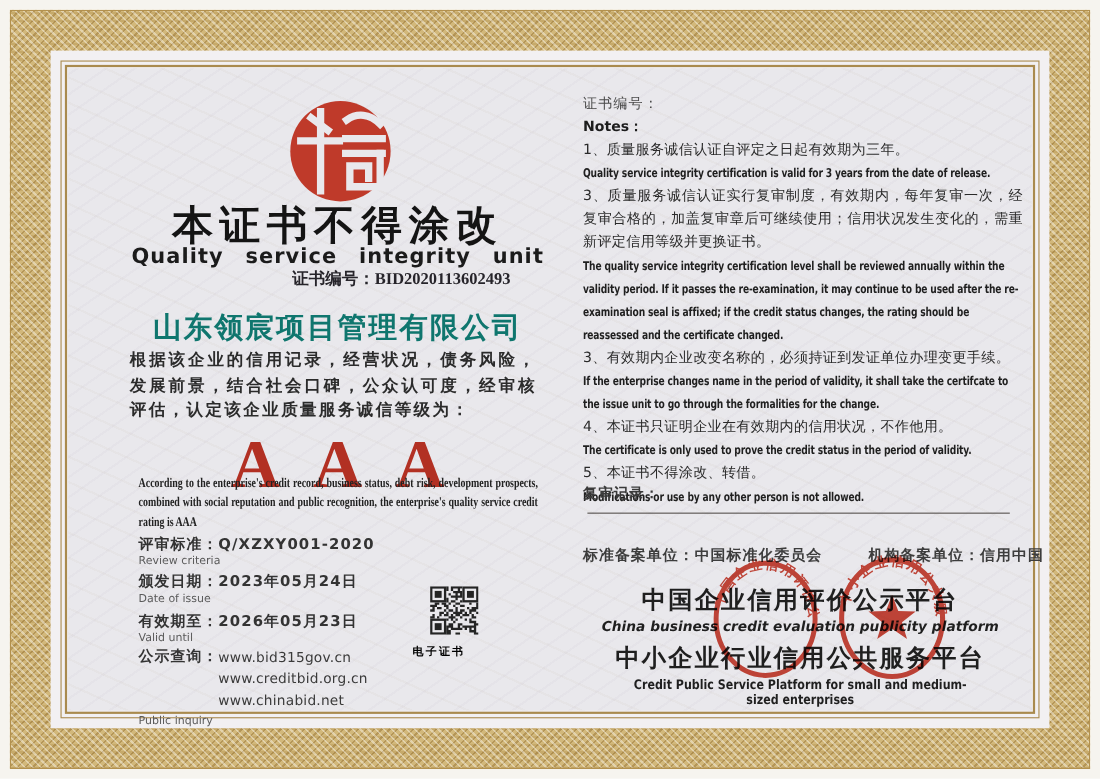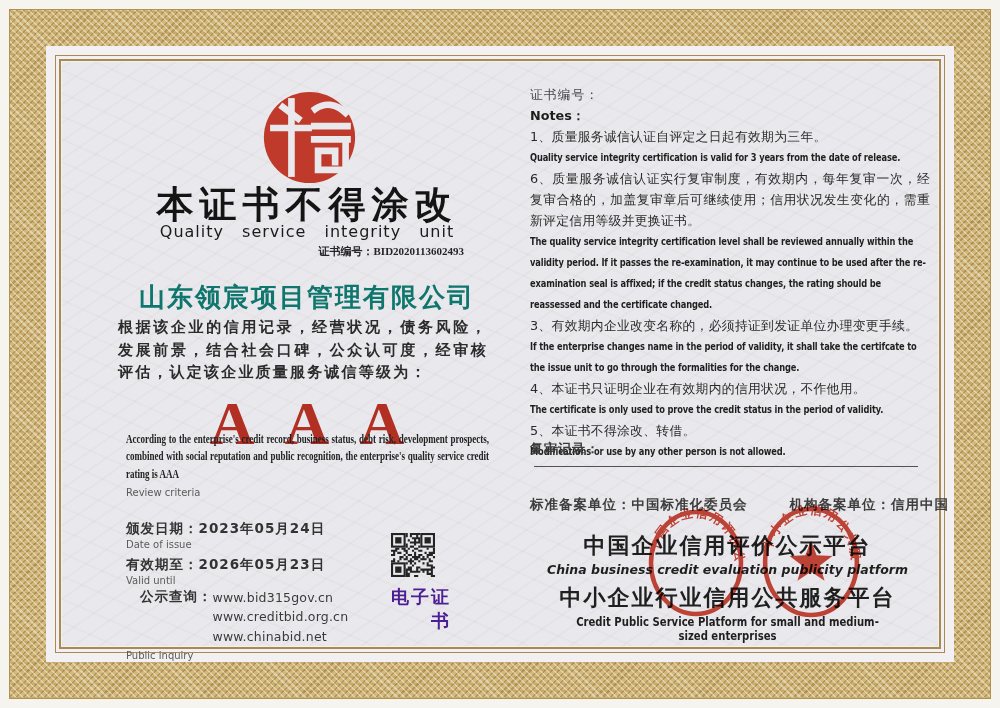--- a/index.html
+++ b/index.html
@@ -20,44 +20,44 @@
     background-image:
       repeating-linear-gradient(-35deg, rgba(150,135,165,.05) 0 2px, transparent 2px 15px),
       repeating-linear-gradient(24deg, rgba(165,145,110,.05) 0 2px, transparent 2px 21px);}
   .content{position:absolute;inset:0;color:#222;}
   .abs{position:absolute;}
 
   
   .logo{left:262px;top:90px;width:95px;height:95px;}
   .title-cn{left:112px;top:180px;width:390px;text-align:center;font-size:37px;font-weight:700;
     letter-spacing:6px;color:#141414;}
-  .title-en{left:112px;top:222px;width:390px;text-align:center;font-size:16px;font-weight:400;
+  .title-en{left:112px;top:222px;width:390px;text-align:center;font-size:19px;font-weight:700;
     letter-spacing:1px;word-spacing:12px;color:#1b1b1b;}
   .cert-no{left:112px;top:244px;width:352px;text-align:right;font-family:"Liberation Serif",serif;
-    font-weight:700;font-size:11px;color:#26242a;}
+    font-weight:700;font-size:15px;color:#26242a;}
   .company{left:112px;top:280px;width:390px;text-align:center;font-size:26px;font-weight:600;
     letter-spacing:2px;color:#0f766e;}
   .statement-cn{left:118px;top:316px;width:370px;font-size:15px;font-weight:600;letter-spacing:2.2px;
     line-height:1.5;text-align:justify;color:#2b2b2b;}
   .rating{left:112px;top:352px;width:390px;text-align:center;font-family:"Liberation Serif",serif;
     font-weight:700;font-size:62px;letter-spacing:30px;padding-left:30px;box-sizing:border-box;color:#b23023;margin-top:36px;}
   .statement-en{left:126px;top:431px;width:484px;font-family:"Liberation Serif",serif;font-weight:700;
     font-size:12px;line-height:1.45;text-align:justify;color:#20202
 0;transform:scaleX(0.75);transform-origin:0 0;}
   .field-cn{font-size:13.5px;font-weight:700;color:#333;letter-spacing:1px;}
   .field-sub{font-size:10px;color:#5a5a5a;margin-top:1px;}
   .review{left:126px;top:486px;}
   .issue{left:126px;top:520px;}
   .valid{left:126px;top:556px;}
-  .inquiry{left:140px;top:588px;display:flex;}
+  .inquiry{left:126px;top:588px;display:flex;}
   .inquiry .urls{font-size:12.5px;font-weight:500;color:#3a3a3a;line-height:1.55;letter-spacing:.2px;}
   .inquiry-sub{left:126px;top:650px;font-size:10px;color:#5a5a5a;}
   .qr{left:391px;top:533px;width:44px;height:44px;}
-  .ecert{left:375px;top:585px;width:76px;text-align:right;font-size:18px;font-weight:700;
-    letter-spacing:2px;color:#4c1d95;}
+  .ecert{left:375px;top:585px;width:76px;text-align:left;font-size:10px;font-weight:700;
+    letter-spacing:2px;color:#000000;}
 
   
   .notes{left:530px;top:84px;width:400px;font-size:12.8px;line-height:21px;color:#242424;}
   .notes .h-cn{color:#4a4a4a;letter-spacing:1px;}
   .notes .h-en{font-weight:700;color:#1d1d1d;}
   .notes .n-cn{font-weight:500;letter-spacing:.3px;text-align:justify;color:#2a2a2a;}
   .notes .n-en{width:530px;transform:scaleX(0.755);transform-origin:0 0;font-weight:600;
     letter-spacing:-0.2px;font-size:11px;color:#1f1f1f;}
   .reexam{left:530px;top:440px;width:392px;}
   .reexam .r-cn{font-size:13px;font-weight:700;color:#3a3a3a;letter-spacing:1px;}
@@ -105,20 +105,21 @@
     <div class="abs cert-no">
       <span>证书编号：</span><span>BID2020113602493</span>
     </div>
 
     <div class="abs company">山东领宸项目管理有限公司</div>
     <div class="abs statement-cn">根据该企业的信用记录，经营状况，债务风险，发展前景，结合社会口碑，公众认可度，经审核评估，认定该企业质量服务诚信等级为：</div>
     <div class="abs rating">AAA</div>
     <div class="abs statement-en">According to the enterprise's credit record, business status, debt risk, development prospects, combined with social reputation and public recognition, the enterprise's quality service credit rating is AAA</div>
 
     <div class="abs review">
+      <div class="field-cn">评审标准：Q/XZXY001-2020</div>
       <div class="field-sub">Review criteria</div>
     </div>
     <div class="abs issue">
       <div class="field-cn">颁发日期：2023年05月24日</div>
       <div class="field-sub">Date of issue</div>
     </div>
     <div class="abs valid">
       <div class="field-cn">有效期至：2026年05月23日</div>
       <div class="field-sub">Valid until</div>
     </div>
@@ -144,21 +145,21 @@
         <rect x="2" y="30" width="10" height="10" fill="#e9e8ec"></rect>
         <rect x="4" y="32" width="6" height="6" fill="#242424"></rect>
       </svg>
     <div class="abs ecert">电子证书</div>
 
     <div class="abs notes">
       <div class="h-cn">证书编号：</div>
       <div class="h-en">Notes：</div>
       <div class="n-cn">1、质量服务诚信认证自评定之日起有效期为三年。</div>
       <div class="n-en">Quality service integrity certification is valid for 3 years from the date of release.</div>
-      <div class="n-cn">6、质量服务诚信认证实行复审制度，有效期内，每年复审一次，经复审合格的，加盖复审章后可继续使用；信用状况发生变化的，需重新评定信用等级并更换证书。</div>
+      <div class="n-cn">3、质量服务诚信认证实行复审制度，有效期内，每年复审一次，经复审合格的，加盖复审章后可继续使用；信用状况发生变化的，需重新评定信用等级并更换证书。</div>
       <div class="n-en">The quality service integrity certification level shall be reviewed annually within the validity period. If it passes the re-examination, it may continue to be used after the re-examination seal is affixed; if the credit status changes, the rating should be reassessed and the certificate changed.</div>
       <div class="n-cn">3、有效期内企业改变名称的，必须持证到发证单位办理变更手续。</div>
       <div class="n-en">If the enterprise changes name in the period of validity, it shall take the certifcate to the issue unit to go through the formalities for the change.</div>
       <div class="n-cn">4、本证书只证明企业在有效期内的信用状况，不作他用。</div>
       <div class="n-en">The certificate is only used to prove the credit status in the period of validity.</div>
       <div class="n-cn">5、本证书不得涂改、转借。</div>
       <div class="n-en">Modifications or use by any other person is not allowed.</div>
     </div>
 
     <div class="abs reexam">

